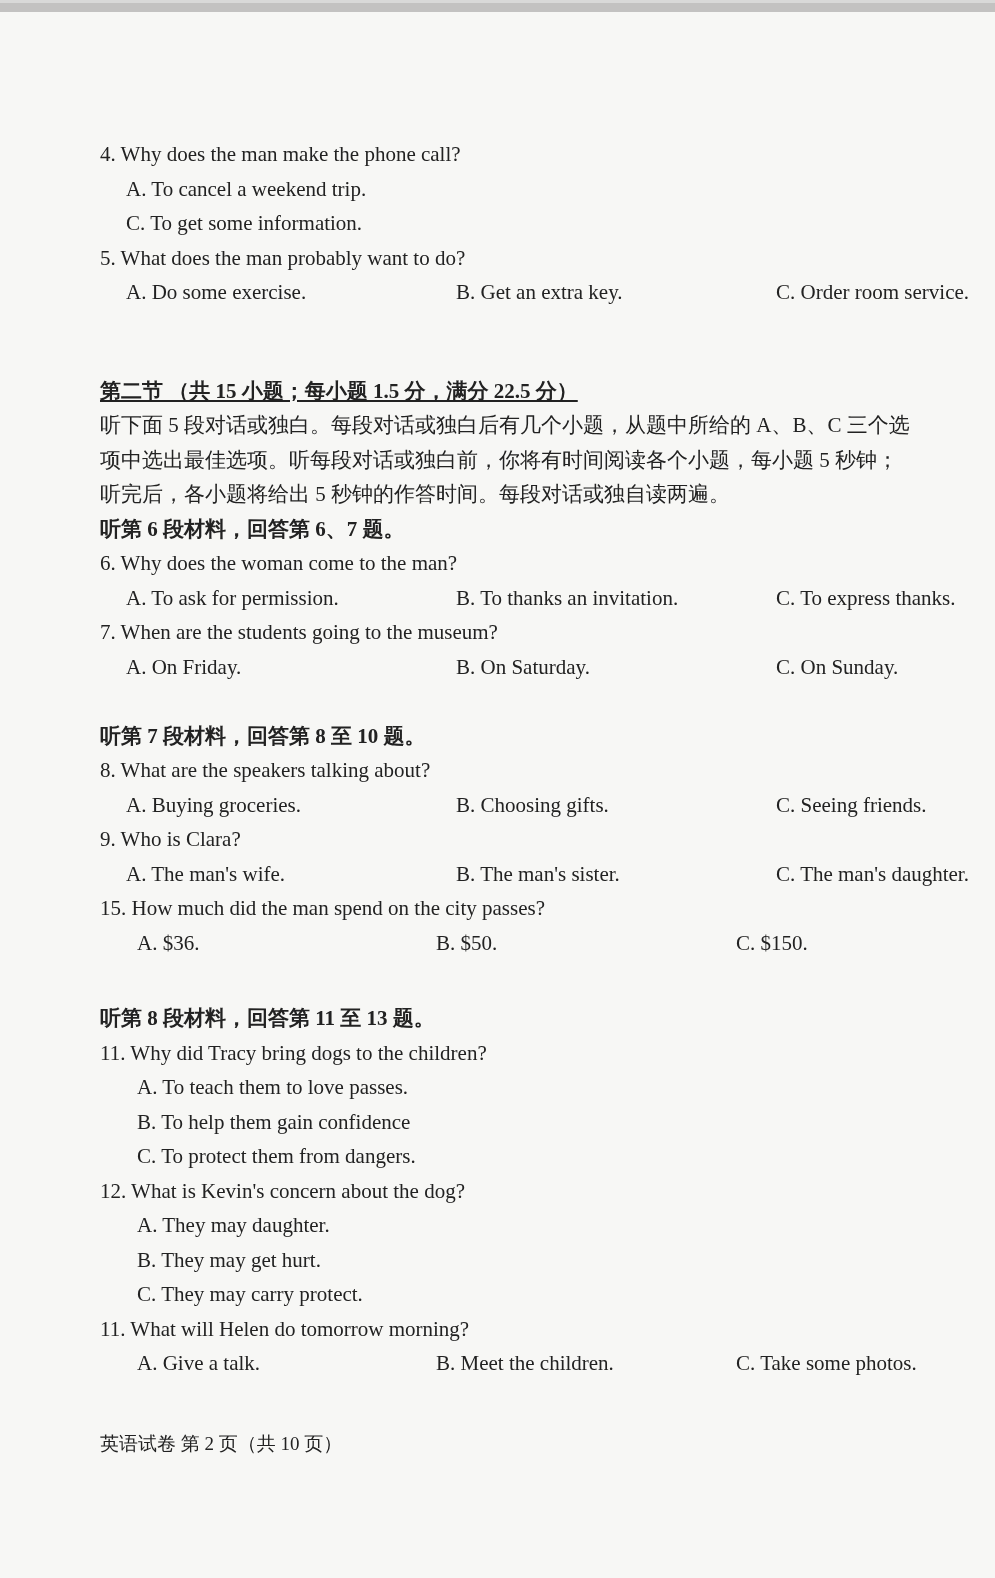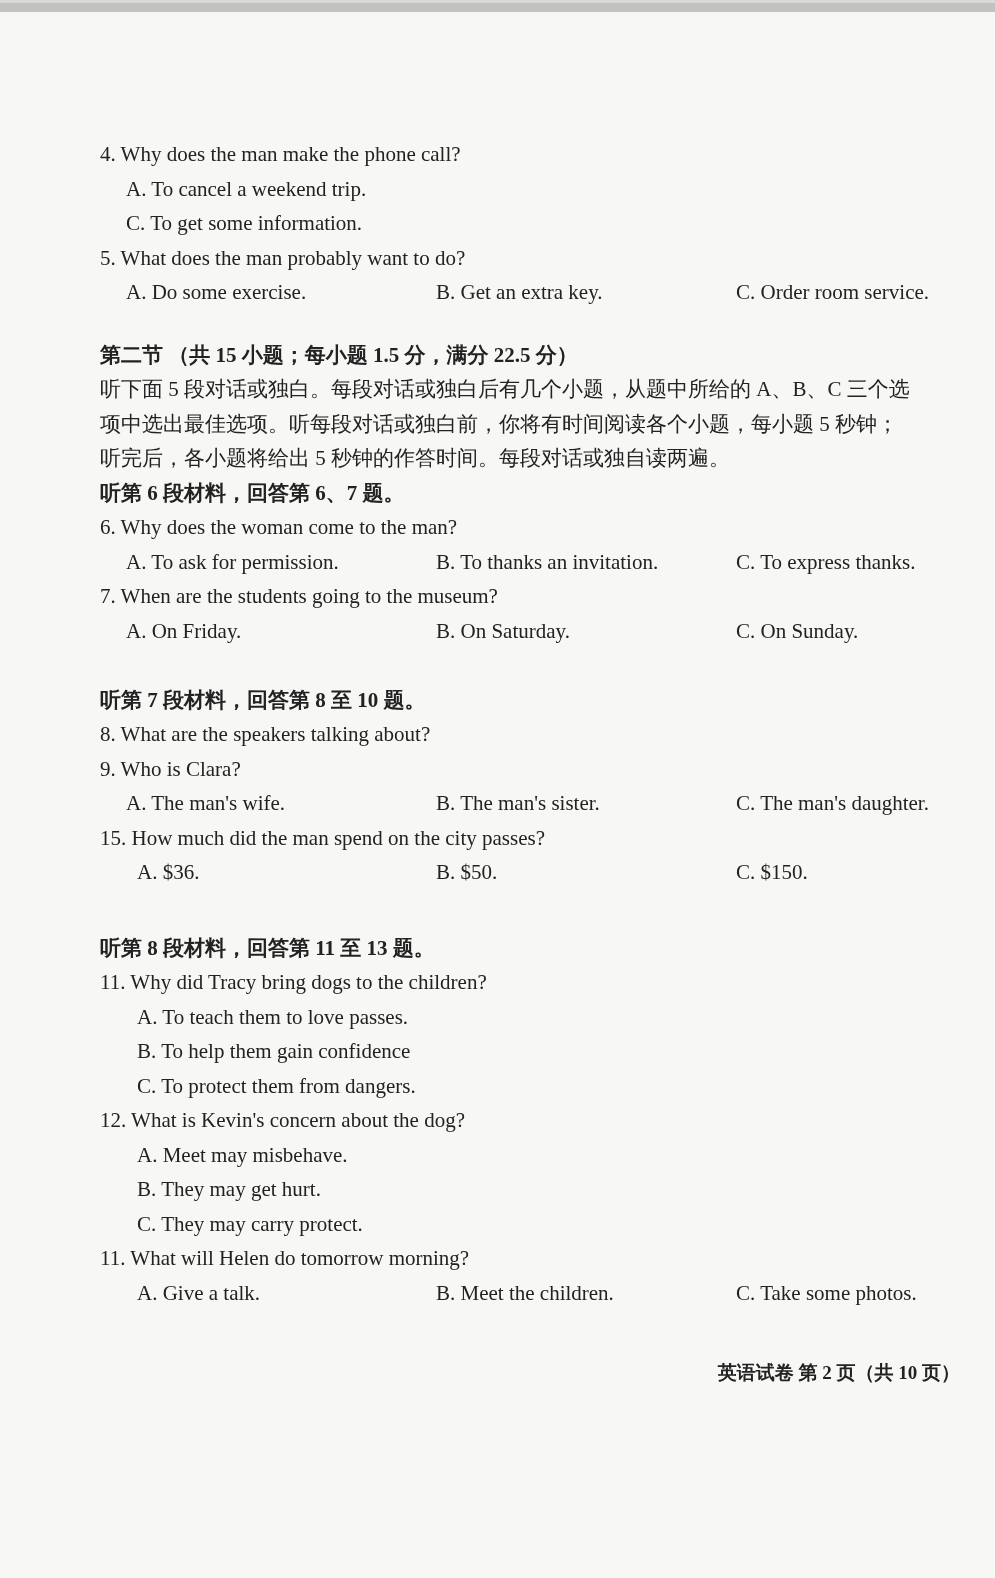--- a/index.html
+++ b/index.html
@@ -35,36 +35,36 @@
   .opt-stack-1 {           
     padding-left: 26px;
   }
   .opt-stack-2 {           
     padding-left: 37px;
   }
   .opt-row-1 {             
     display: grid;
     grid-template-columns: 310px 300px auto;
     padding-left: 26px;
+    gap: 20px;
   }
   .opt-row-2 {             
     display: grid;
     grid-template-columns: 299px 300px auto;
     padding-left: 37px;
   }
-  .gap-section { margin-top: 28px; }
+  .gap-section { margin-top: 64px; text-decoration: underline; }
   .gap-material { margin-top: 34.5px; }
   .gap-material-sm { margin-top: 41px; }
   .footer-line {
     margin-top: 46px;
-    text-align: right;
+    text-align: left;
     height: 34.5px;
     line-height: 34.5px;
     font-size: 19px;
-    font-weight: bold;
   }
 </style>
 </head>
 <body>
 
 <div class="scan-top-bar"></div>
 
 <div class="page-content">
 
   <div class="line prompt">4. Why does the man make the phone call?</div>
@@ -95,20 +95,25 @@
   <div class="line prompt">7. When are the students going to the museum?</div>
   <div class="line opt-row-1">
     <span>A. On Friday.</span>
     <span>B. On Saturday.</span>
     <span>C. On Sunday.</span>
   </div>
 
   <div class="line cn-bold gap-material">听第 7 段材料，回答第 8 至 10 题。</div>
 
   <div class="line prompt">8. What are the speakers talking about?</div>
+  <div class="line opt-row-1">
+    <span>A. Buying groceries.</span>
+    <span>B. Choosing gifts.</span>
+    <span>C. Seeing friends.</span>
+  </div>
 
   <div class="line prompt">9. Who is Clara?</div>
   <div class="line opt-row-1">
     <span>A. The man's wife.</span>
     <span>B. The man's sister.</span>
     <span>C. The man's daughter.</span>
   </div>
 
   <div class="line prompt">15. How much did the man spend on the city passes?</div>
   <div class="line opt-row-2">
@@ -118,21 +123,21 @@
   </div>
 
   <div class="line cn-bold gap-material-sm">听第 8 段材料，回答第 11 至 13 题。</div>
 
   <div class="line prompt">11. Why did Tracy bring dogs to the children?</div>
   <div class="line opt-stack-2">A. To teach them to love passes.</div>
   <div class="line opt-stack-2">B. To help them gain confidence</div>
   <div class="line opt-stack-2">C. To protect them from dangers.</div>
 
   <div class="line prompt">12. What is Kevin's concern about the dog?</div>
-  <div class="line opt-stack-2">A. Meet may misbehave.</div>
+  <div class="line opt-stack-2">A. They may daughter.</div>
   <div class="line opt-stack-2">B. They may get hurt.</div>
   <div class="line opt-stack-2">C. They may carry protect.</div>
 
   <div class="line prompt">11. What will Helen do tomorrow morning?</div>
   <div class="line opt-row-2">
     <span>A. Give a talk.</span>
     <span>B. Meet the children.</span>
     <span>C. Take some photos.</span>
   </div>
 

